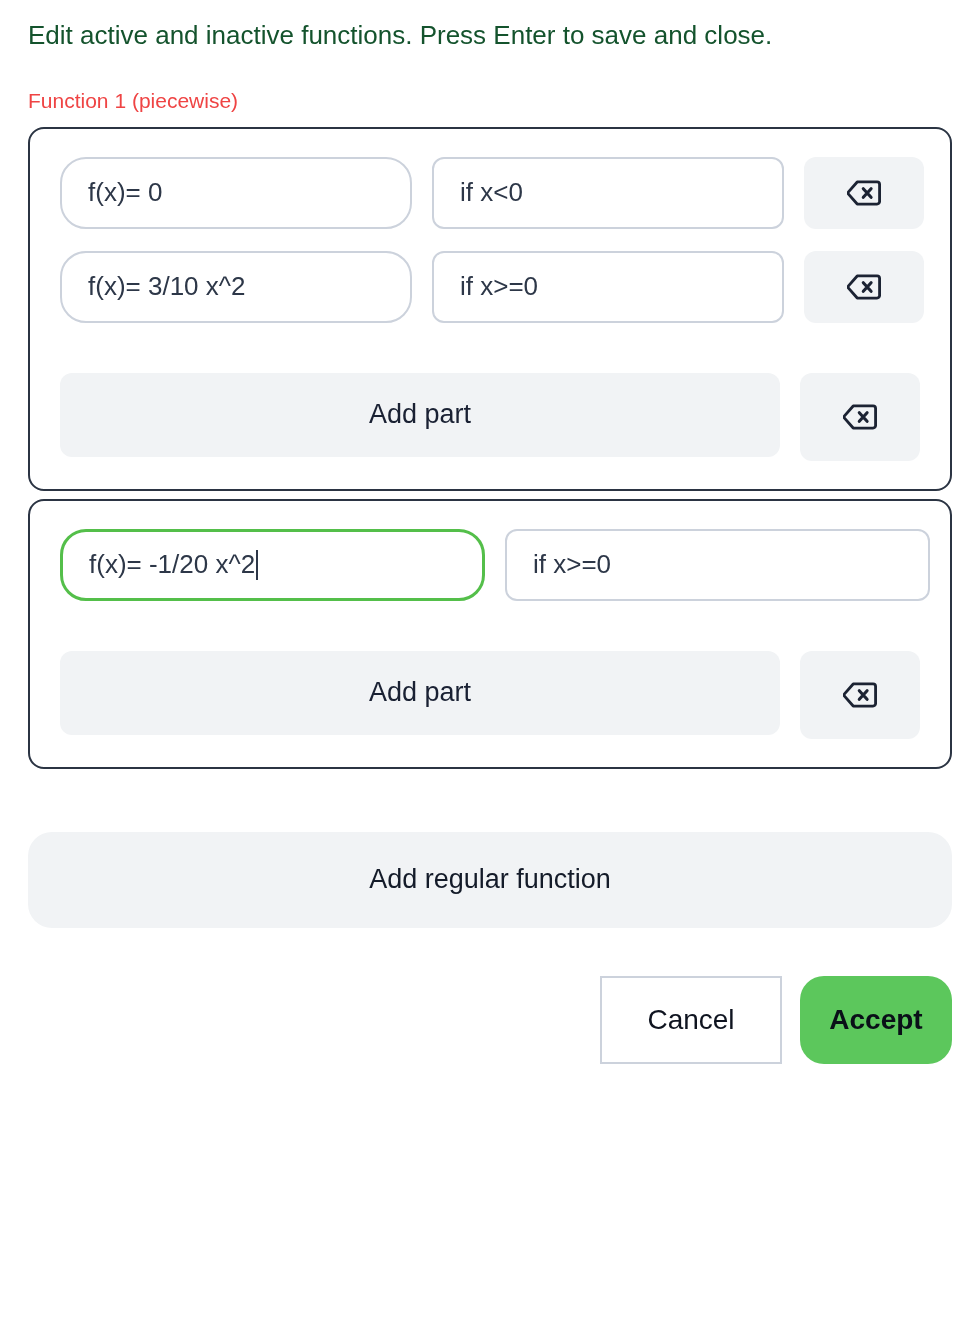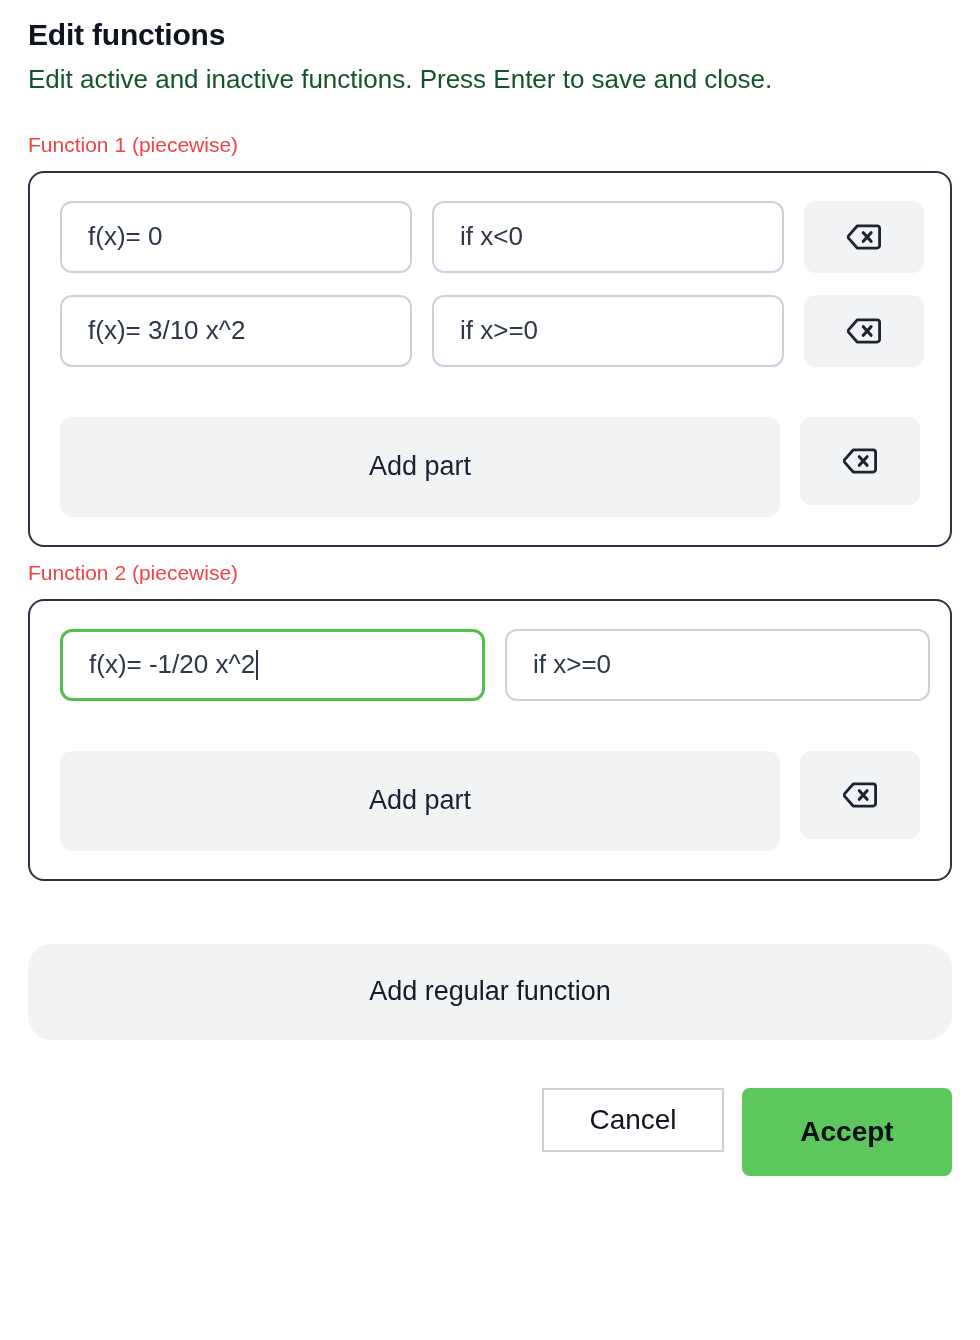--- a/index.html
+++ b/index.html
@@ -72,21 +72,21 @@
     background: #ffffff;
     display: flex;
     align-items: center;
     padding: 0 26px;
     font-size: 26px;
     color: #2d3748;
     white-space: nowrap;
     overflow: hidden;
   }
 
-  .expr-input { flex: 0 0 352px; }
+  .expr-input { flex: 0 0 352px; border-radius: 26px; }
   .cond-input { flex: 0 0 352px; }
 
   
   .expr-input.focused {
     border: 3px solid #54bf4a;
     flex: 0 0 425px;
   }
   .caret {
     display: inline-block;
     width: 2px;
@@ -118,21 +118,21 @@
   
   .addpart-row {
     display: flex;
     align-items: stretch;
     gap: 20px;
     margin-top: 50px;
   }
 
   .addpart-btn {
     flex: 1 1 auto;
-    height: 100px;
+    height: 84px;
     background: #f1f3f5;
     border: none;
     border-radius: 12px;
     font-family: "Liberation Sans", sans-serif;
     font-size: 27px;
     color: #1a2133;
     cursor: pointer;
   }
   .addpart-row .icon-btn { height: 88px; }
 
@@ -158,49 +158,48 @@
   
   .footer-row {
     display: flex;
     justify-content: flex-end;
     gap: 18px;
     margin-top: 48px;
   }
 
   .btn-cancel {
     width: 182px;
-    height: 64px;
+    height: 88px;
     background: #ffffff;
     border: 2px solid #ccd2dc;
     border-radius: 0;
     font-family: "Liberation Sans", sans-serif;
     font-size: 28px;
     color: #0f1420;
     cursor: pointer;
   }
 
   .btn-accept {
-    width: 210px;
+    width: 152px;
     height: 88px;
     background: #5cc75c;
     border: none;
-    border-radius: 8px;
+    border-radius: 24px;
     font-family: "Liberation Sans", sans-serif;
     font-size: 28px;
     font-weight: bold;
     color: #0a0f18;
     cursor: pointer;
   }
 </style>
 </head>
 <body>
 
 <div class="dialog">
 
-  <h1 class="dialog-title">Edit functions</h1>
 
   <p class="dialog-description">Edit active and inactive functions. Press Enter to save and close.</p>
 
   <div class="function-group">
     <div class="function-label">Function 1 (piecewise)</div>
 
     <div class="function-card">
 
       <div class="part-row">
         <div class="expr-input">f(x)= 0</div>
@@ -237,21 +236,20 @@
               <path d="M11.5 6 L17 12 M17 6 L11.5 12" stroke="#1c2333" stroke-width="2.2" stroke-linecap="round"></path>
             </svg>
           </span>
         </button>
       </div>
 
     </div>
   </div>
 
   <div class="function-group">
-    <div class="function-label">Function 2 (piecewise)</div>
 
     <div class="function-card">
 
       <div class="part-row row-wide">
         <div class="expr-input focused">
           <span>f(x)= -1/20 x^2</span>
             <span class="caret"></span>
         </div>
         <div class="cond-input">if x&gt;=0</div>
       </div>

